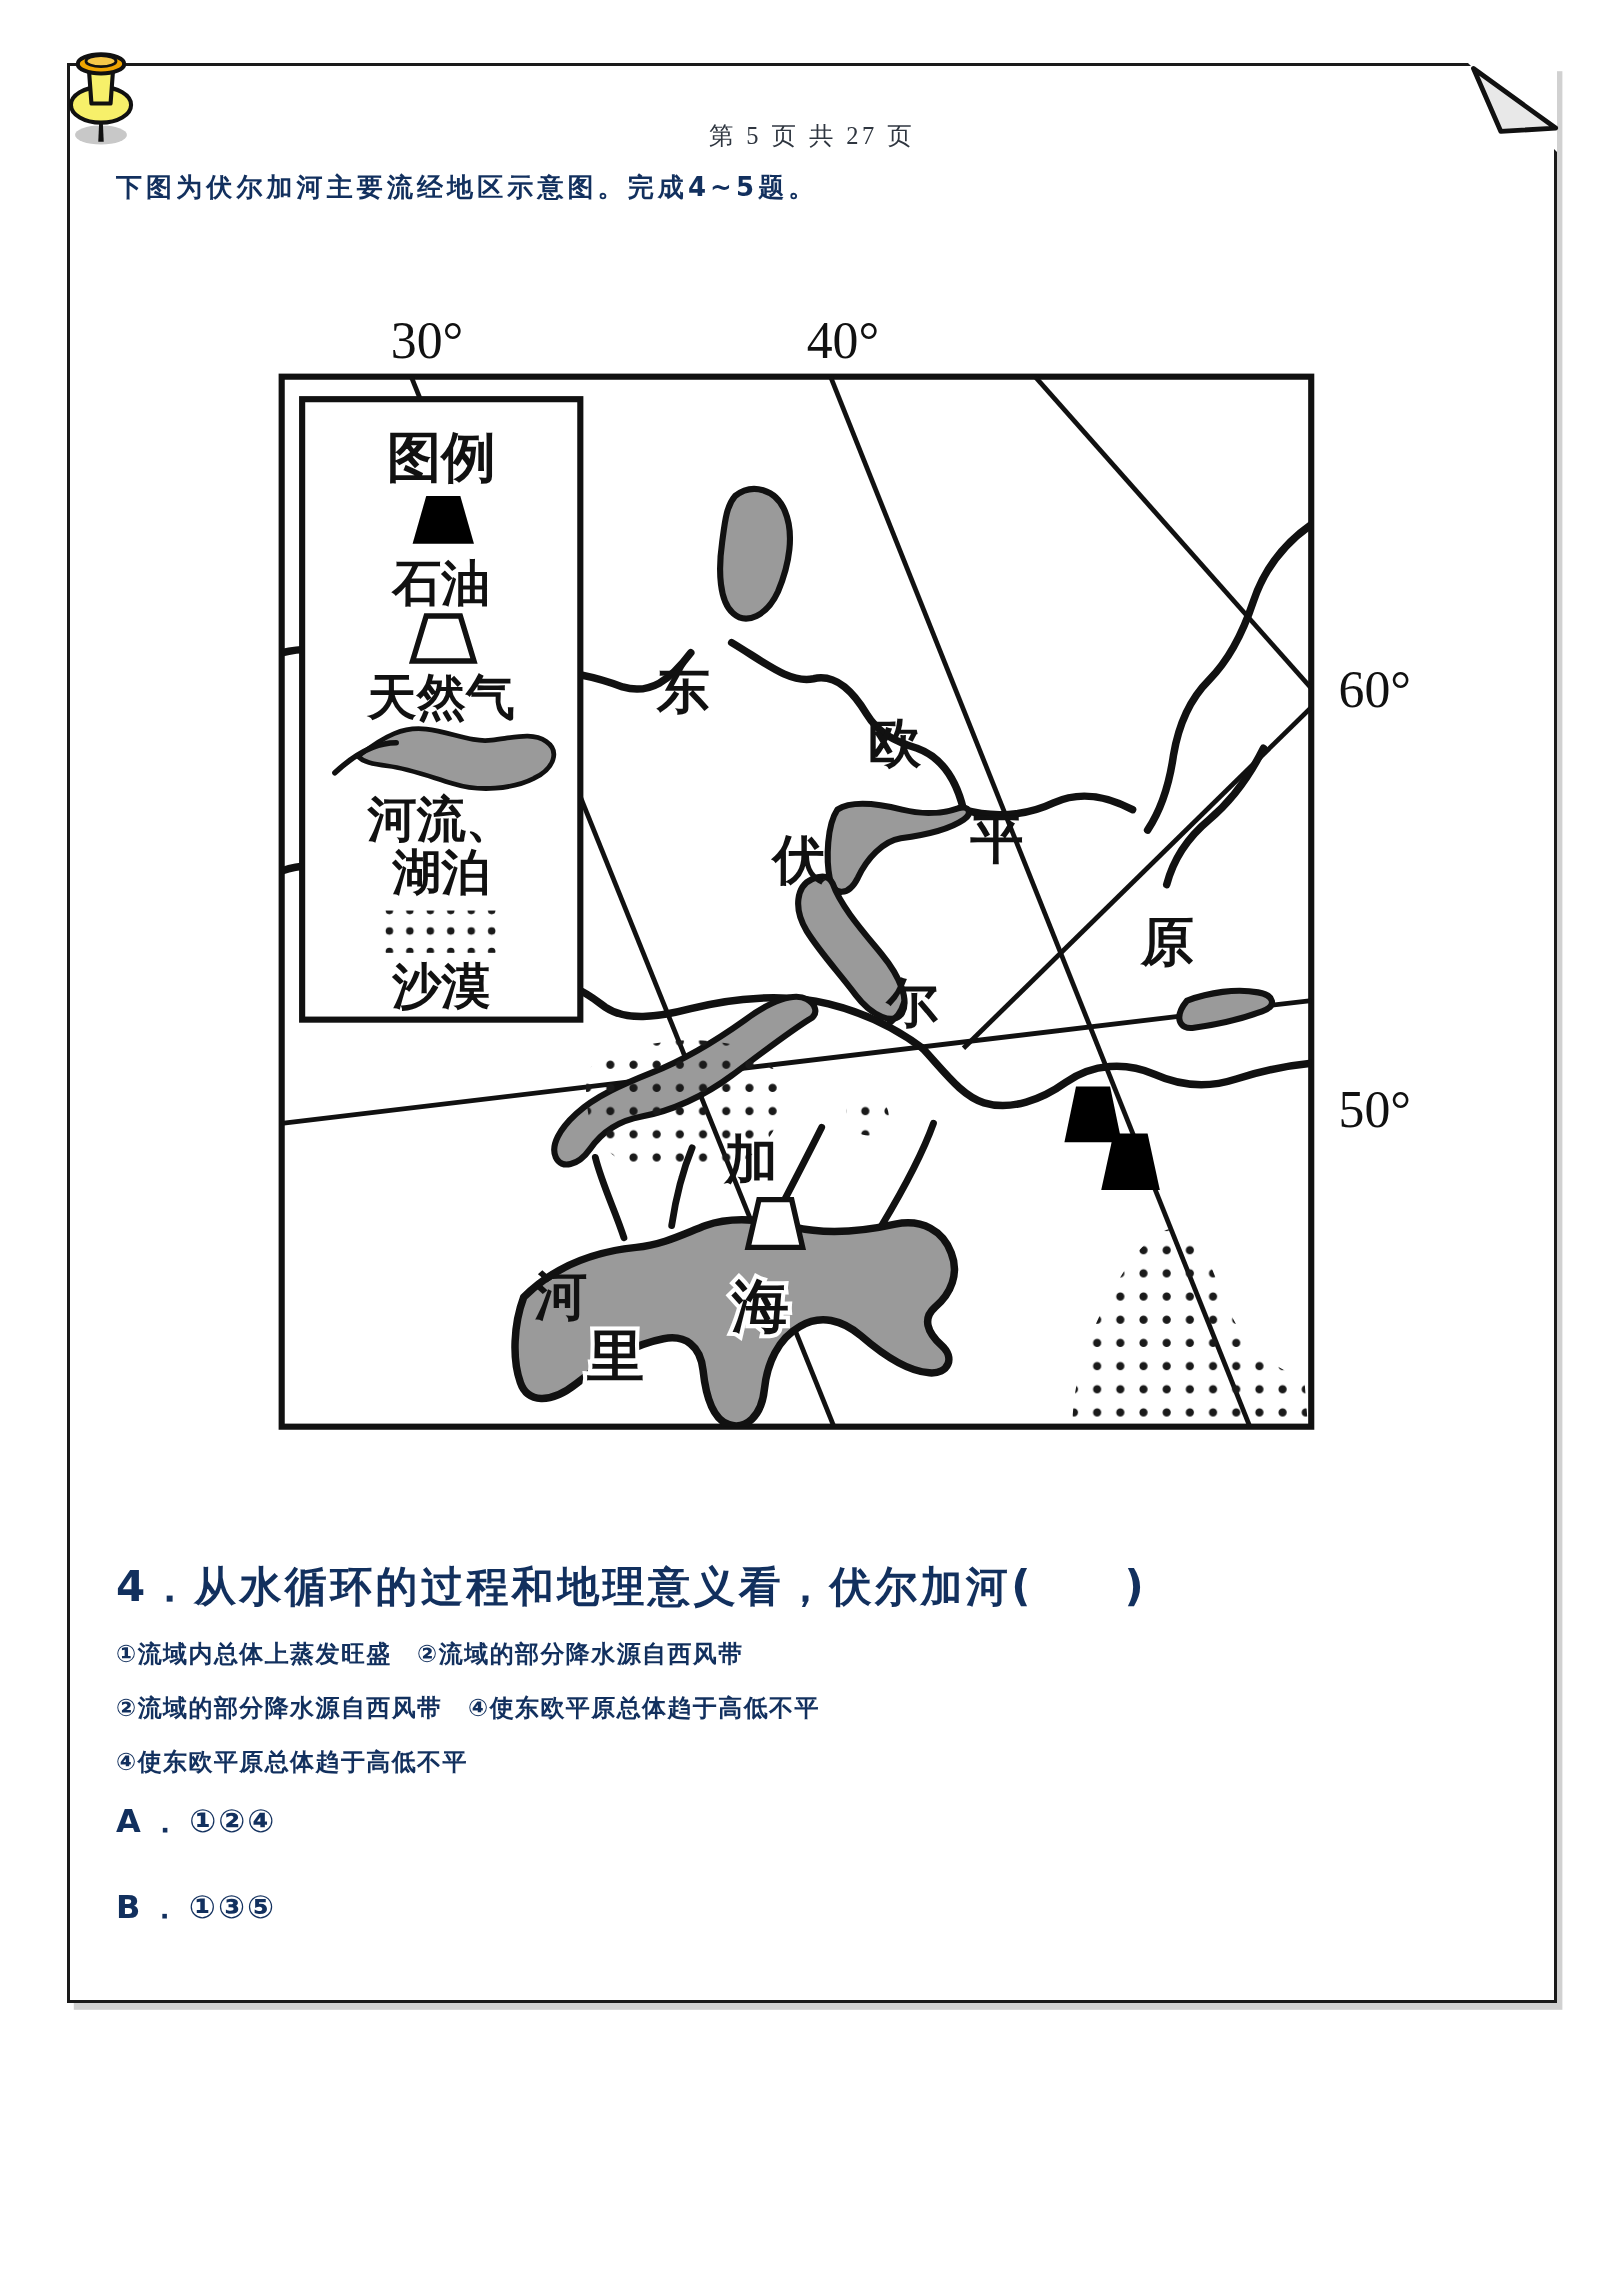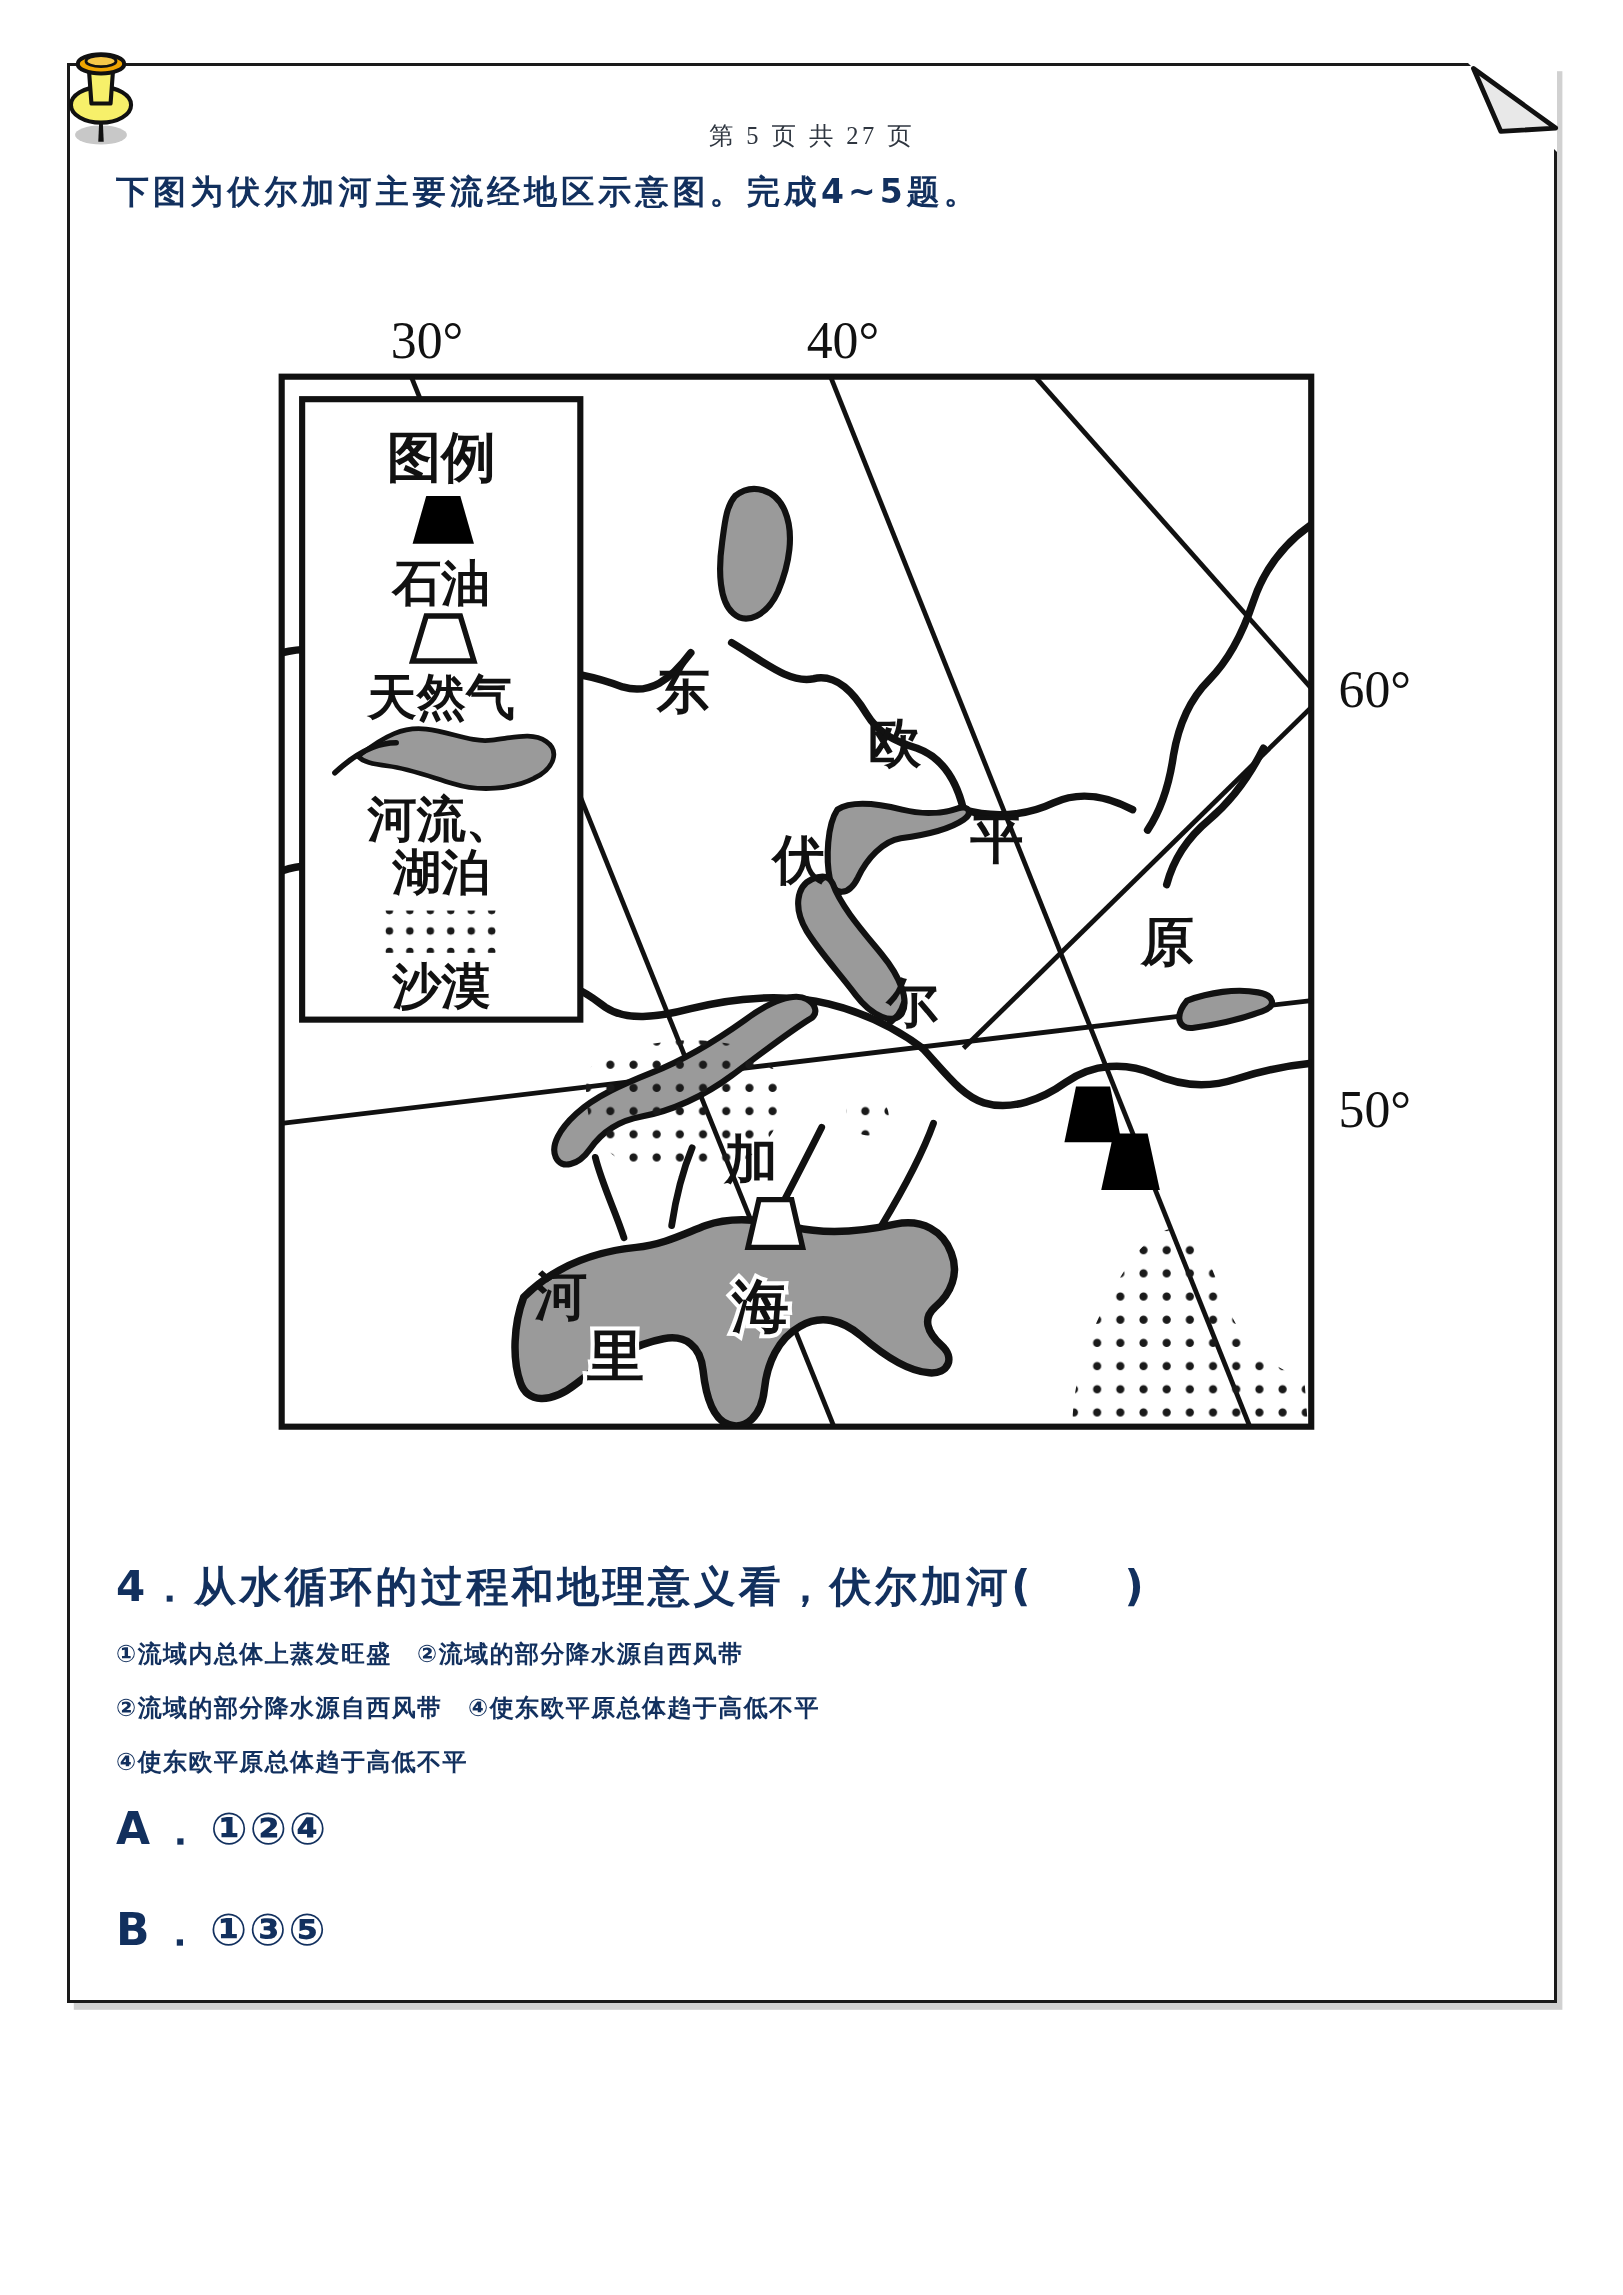--- a/index.html
+++ b/index.html
@@ -60,21 +60,21 @@
     color: #2f3640;
     letter-spacing: 3.4px;
   }
 
   
   .prompt-title {
     position: absolute;
     left: 46px;
     top: 104px;
     font-family: "DejaVu Sans", "Liberation Sans", sans-serif;
-    font-size: 33px;
+    font-size: 26px;
     font-weight: bold;
     color: #12305e;
     letter-spacing: 4.1px;
     white-space: nowrap;
   }
 
   
   #map-figure {
     position: absolute;
     left: 48px;
@@ -99,21 +99,21 @@
     margin-bottom: 23px;
     white-space: nowrap;
   }
   .q-sub {
     font-size: 24px;
     letter-spacing: 1.4px;
     margin-bottom: 22px;
     white-space: nowrap;
   }
   .q-choice {
-    font-size: 44px;
+    font-size: 32px;
     letter-spacing: 2px;
     margin-bottom: 42px;
     white-space: nowrap;
   }
   .q-choice .opt-letter { letter-spacing: 8.2px; }
 </style>
 </head>
 <body>
 
 <div id="page-sheet">

